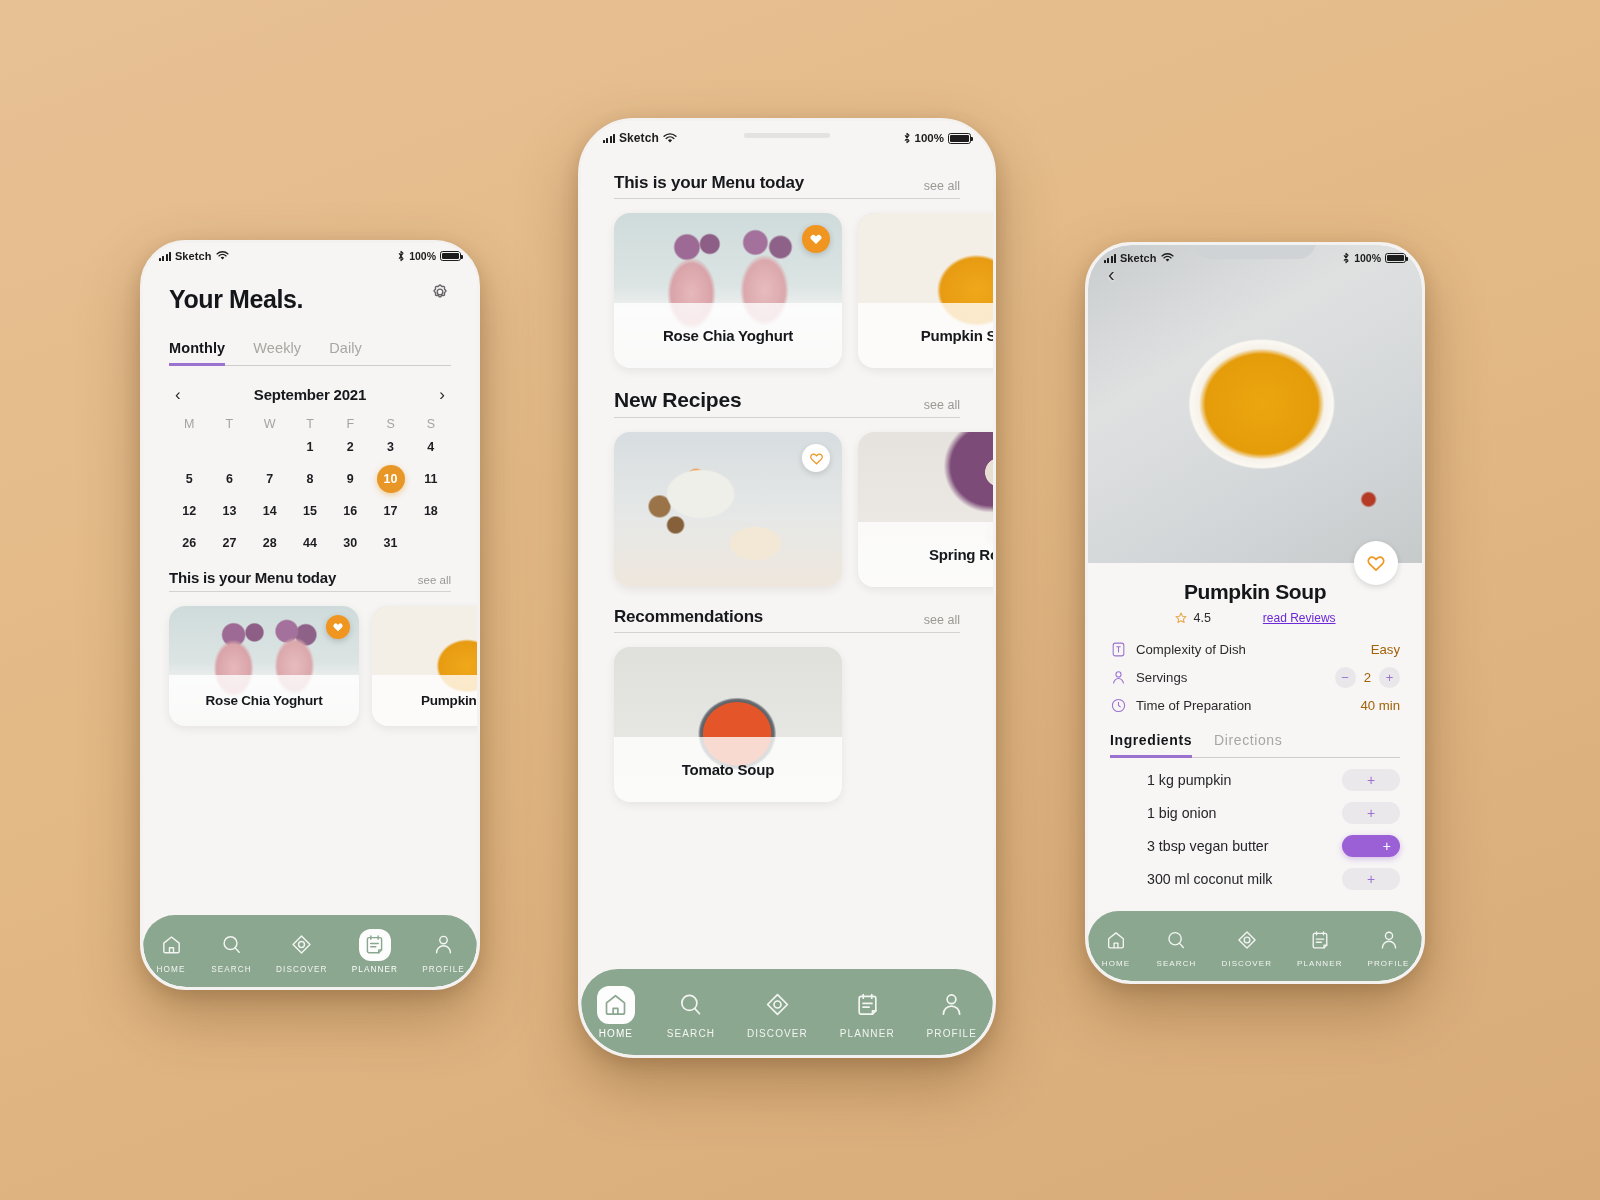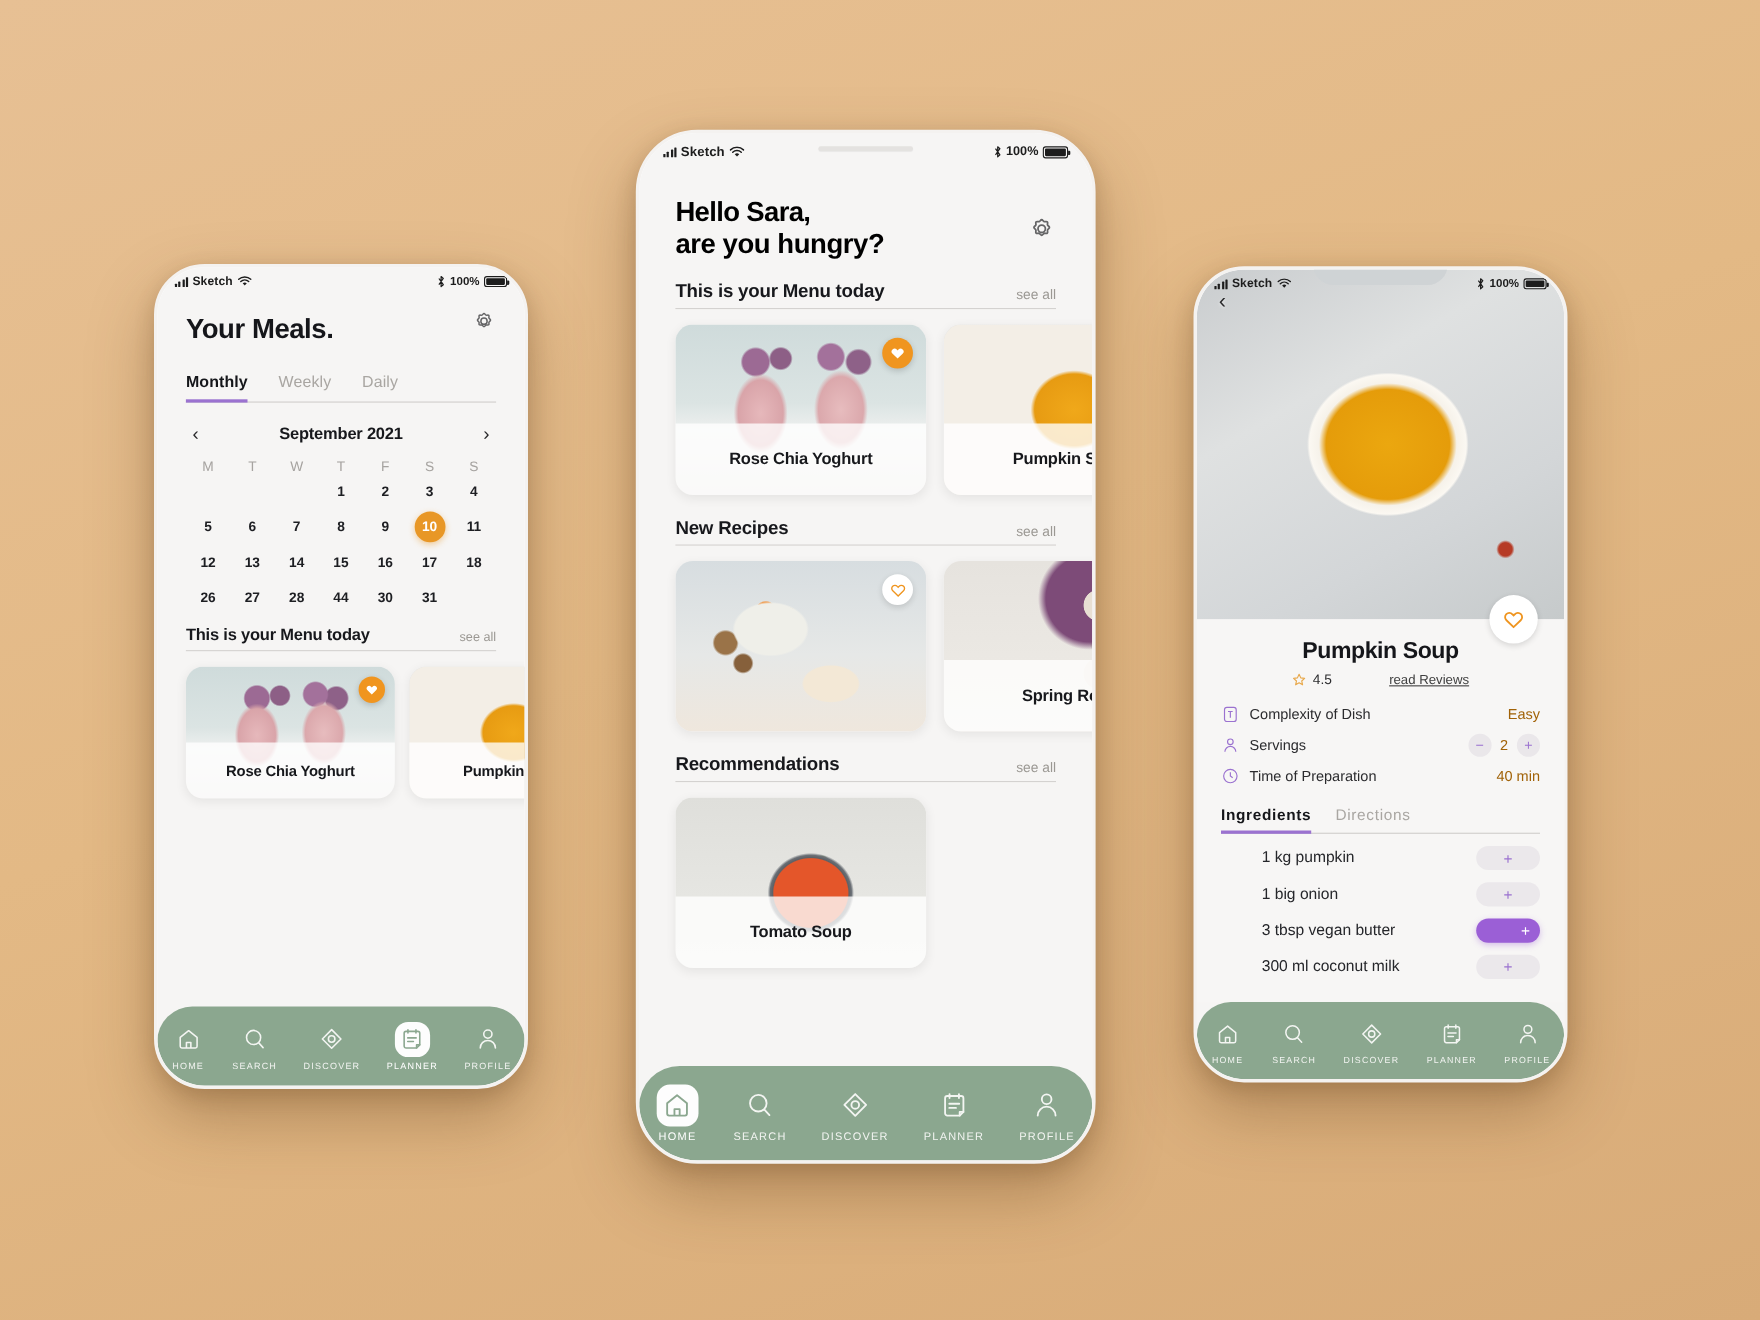--- a/index.html
+++ b/index.html
@@ -117,21 +117,21 @@
   
   .hero { position:relative; width:100%; height:318px; }
   .hero .back { position:absolute; left:20px; top:18px; font-size:20px; color:#2b2b2d;
                 z-index:3; text-shadow:0 1px 3px rgba(255,255,255,.7); cursor:pointer; }
   #p3-heart { position:absolute; right:24px; bottom:-22px; width:44px; height:44px; z-index:4; }
   #phone3 .pad { padding:0 22px; }
   #p3-title { font-size:21px; text-align:center; margin-top:17px; }
   .rate-row { display:flex; align-items:center; justify-content:center; gap:52px;
               margin-top:7px; }
   .rate { display:flex; align-items:center; gap:5px; font-size:12.5px; color:#2c2c2e; }
-  .reviews { font-size:12px; color:#404040; text-decoration:underline; cursor:pointer; }
+  .reviews { font-size:12px; color:#6d28d9; text-decoration:underline; cursor:pointer; }
   .meta { margin-top:16px; display:flex; flex-direction:column; gap:9px; }
   .mrow { display:flex; align-items:center; gap:9px; font-size:13.2px; color:#2b2b2e; }
   .mrow .mlabel { flex:1 1 auto; }
   .mval { font-size:13.2px; color:#a16207; }
   .stepper { display:flex; align-items:center; gap:8px; }
   .stepbtn { width:21px; height:21px; border-radius:50%; background:#eae7ea; color:#9b72d0;
              font-size:13px; display:flex; align-items:center; justify-content:center;
              cursor:pointer; line-height:1; }
   .tabs2 { display:flex; margin-top:18px; border-bottom:1px solid #cfcdcb; }
   .tabs2 .tab { font-size:14px; letter-spacing:.6px; }
@@ -373,32 +373,20 @@
           </span>
           <span class="pct" style="font-size:11.5px">100%</span>
           <span class="batt" style="width:23px;height:11px">
               <i></i>
             </span>
         </div>
       </div>
 
       <div class="content">
         <div class="pad">
-          <div class="p1-head" style="margin-top:24px">
-            <div id="p2-greet">
-              <span class="l1">Hello Sara,</span>
-              <span class="l2">are you hungry?</span>
-            </div>
-            <span class="gear">
-              <svg width="26" height="26" viewBox="0 0 24 24" fill="none" stroke="#4c4c4e" stroke-width="1.5">
-                <circle cx="12" cy="12" r="3.1"></circle>
-                <path d="M12 4.4c.9 0 1.3 1.3 2.1 1.6.8.3 1.9-.5 2.6.2.7.7-.1 1.8.2 2.6.3.8 1.6 1.2 1.6 2.1s-1.3 1.3-1.6 2.1c-.3.8.5 1.9-.2 2.6-.7.7-1.8-.1-2.6.2-.8.3-1.2 1.6-2.1 1.6s-1.3-1.3-2.1-1.6c-.8-.3-1.9.5-2.6-.2-.7-.7.1-1.8-.2-2.6-.3-.8-1.6-1.2-1.6-2.1s1.3-1.3 1.6-2.1c.3-.8-.5-1.9.2-2.6.7-.7 1.8.1 2.6-.2.8-.3 1.2-1.6 2.1-1.6z"></path>
-              </svg>
-            </span>
-          </div>
 
           <div style="margin-top:18px">
             <div class="sec-head">
               <span class="t" style="font-size:17px">This is your Menu today</span>
               <span class="see-all" style="font-size:12.5px">see all</span>
             </div>
             <div class="cards-row" style="gap:16px">
               <div class="rcard" style="width:228px;height:155px">
                 <div class="img" style="background:
                        radial-gradient(ellipse 34px 50px at 34% 52%, #e6b8bb 0%, #d9a4a9 60%, transparent 72%),
@@ -422,21 +410,21 @@
                        radial-gradient(circle at 64% 34%, #7f9b4a 0 4%, transparent 5%),
                        radial-gradient(circle at 42% 34%, #89a455 0 3.5%, transparent 4.5%),
                        linear-gradient(180deg,#d9dde0 0%,#e9ebec 100%)"></div>
                 <div class="label" style="font-size:15px">Pumpkin Soup</div>
               </div>
             </div>
           </div>
 
           <div style="margin-top:20px">
             <div class="sec-head">
-              <span class="t" style="font-size:17px">New Recipes</span>
+              <span class="t" style="font-size:21px">New Recipes</span>
               <span class="see-all" style="font-size:12.5px">see all</span>
             </div>
             <div class="cards-row" style="gap:16px">
               <div class="rcard" style="width:228px;height:155px">
                 <div class="img" style="background:
                        radial-gradient(ellipse 56px 40px at 38% 40%, #efefe9 0 58%, transparent 62%),
                        radial-gradient(ellipse 20px 30px at 36% 36%, #f0a35c 0 62%, transparent 66%),
                        radial-gradient(ellipse 16px 26px at 45% 38%, #eda95f 0 62%, transparent 66%),
                        radial-gradient(ellipse 40px 26px at 62% 72%, #f3e8d6 0 62%, transparent 66%),
                        radial-gradient(circle at 20% 48%, #9a7348 0 5%, transparent 6%),

